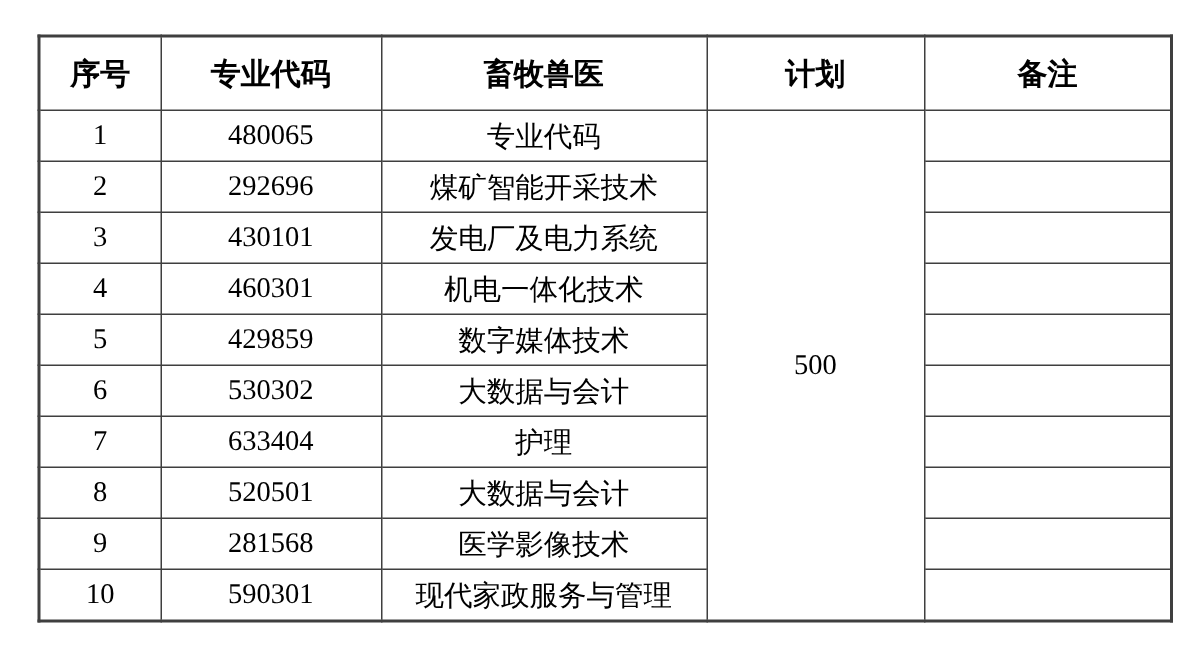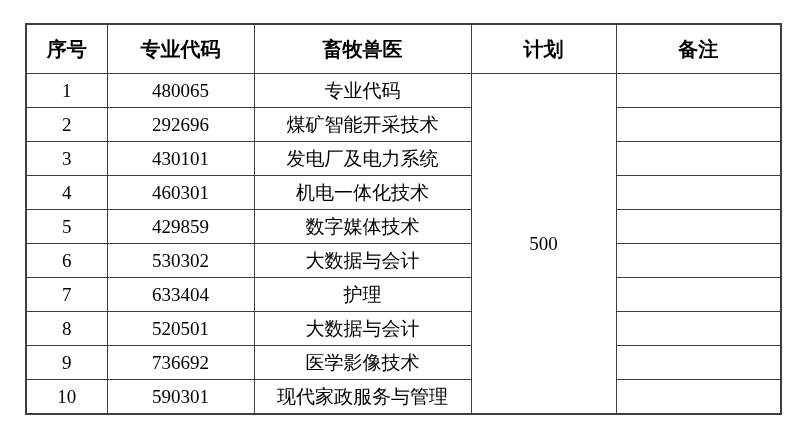--- a/index.html
+++ b/index.html
@@ -120,21 +120,21 @@
         <td></td>
       </tr>
       <tr>
         <td>8</td>
         <td>520501</td>
         <td>大数据与会计</td>
         <td></td>
       </tr>
       <tr>
         <td>9</td>
-        <td>736692</td>
+        <td>281568</td>
         <td>医学影像技术</td>
         <td></td>
       </tr>
       <tr>
         <td>10</td>
         <td>590301</td>
         <td>现代家政服务与管理</td>
         <td></td>
       </tr>
     </tbody>

